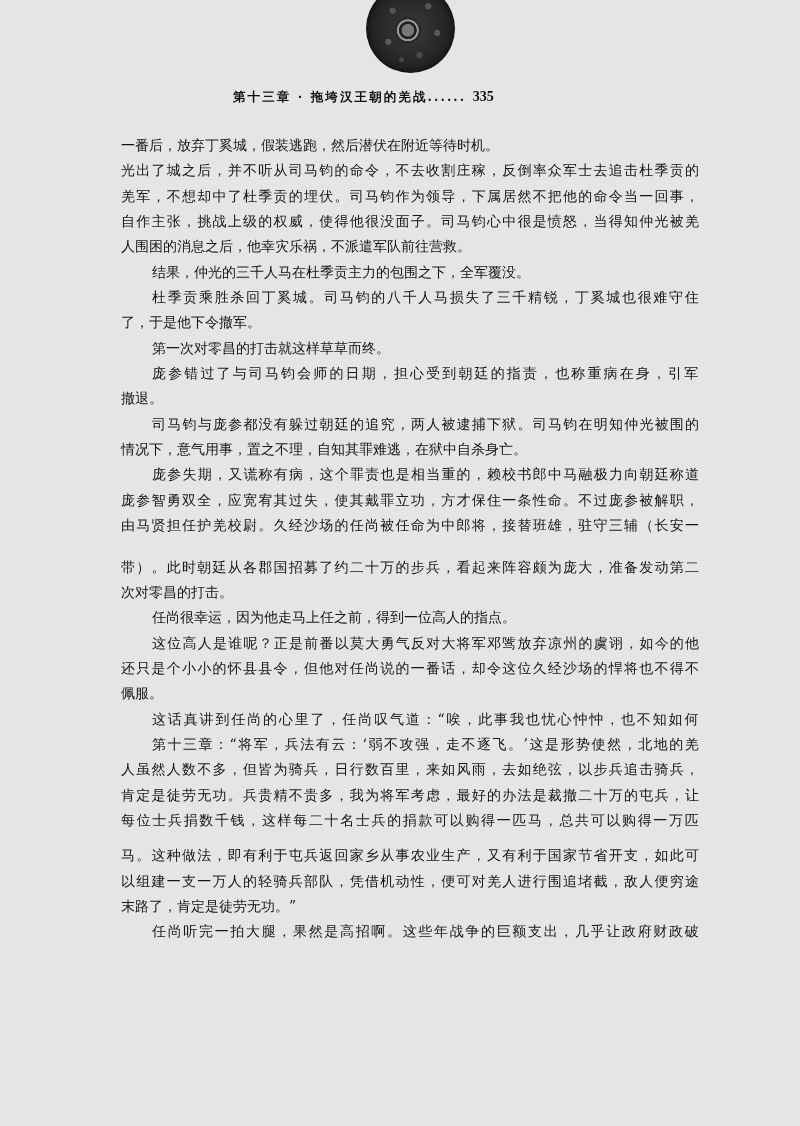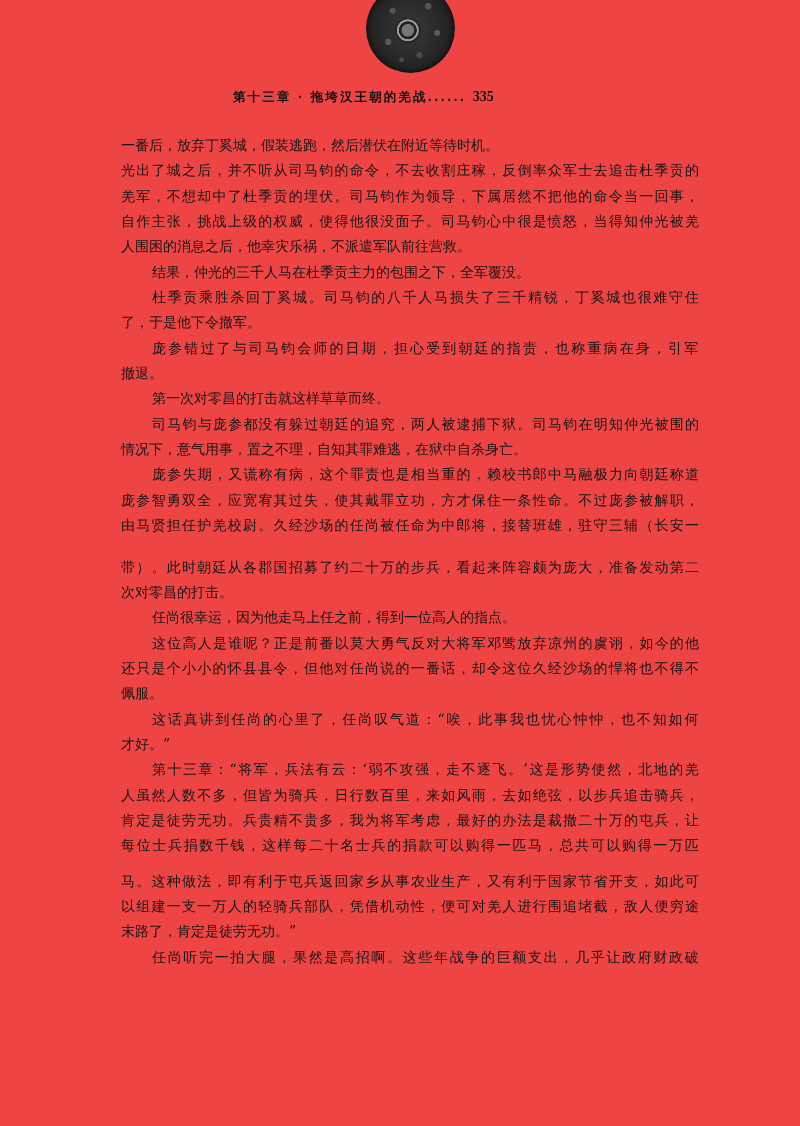--- a/index.html
+++ b/index.html
@@ -12,21 +12,21 @@
     height: 1126px;
     position: relative;
     overflow: hidden;
     font-family: "DejaVu Sans", "Liberation Sans", sans-serif;
     color: #1a1a1a;
   }
   .page {
     position: absolute;
     left: 0; top: 0;
     width: 800px; height: 1126px;
-    background: #ef4444;
+    background: #e5e5e5;
   }
   .medallion {
     position: absolute;
     left: 366px;
     top: -16px;
     width: 89px;
     height: 89px;
     border-radius: 50%;
     background:
       radial-gradient(circle at 47% 52%, #777 0 9%, #222 10% 13%, #9a9a9a 14% 16%, #2a2a2a 17% 20%, transparent 21%),
@@ -102,25 +102,25 @@
         <span class="line last">人围困的消息之后，他幸灾乐祸，不派遣军队前往营救。</span>
       </div>
       <div>
         <span class="line indent last">结果，仲光的三千人马在杜季贡主力的包围之下，全军覆没。</span>
       </div>
       <div>
         <span class="line indent" style="letter-spacing: 0.341px; display: block;">杜季贡乘胜杀回丁奚城。司马钧的八千人马损失了三千精锐，丁奚城也很难守住</span>
         <span class="line last">了，于是他下令撤军。</span>
       </div>
       <div>
+        <span class="line indent last">第一次对零昌的打击就这样草草而终。</span>
+      </div>
+      <div>
         <span class="line indent" style="letter-spacing: 0.815px; display: block;">庞参错过了与司马钧会师的日期，担心受到朝廷的指责，也称重病在身，引军</span>
         <span class="line last">撤退。</span>
-      </div>
-      <div>
-        <span class="line indent last">第一次对零昌的打击就这样草草而终。</span>
       </div>
       <div>
         <span class="line indent" style="letter-spacing: -0.105px; display: block;">司马钧与庞参都没有躲过朝廷的追究，两人被逮捕下狱。司马钧在明知仲光被围的</span>
         <span class="line last">情况下，意气用事，置之不理，自知其罪难逃，在狱中自杀身亡。</span>
       </div>
       <div>
         <span class="line indent" style="letter-spacing: -0.105px; display: block;">庞参失期，又谎称有病，这个罪责也是相当重的，赖校书郎中马融极力向朝廷称道</span>
         <span class="line" style="letter-spacing: -0.089px; display: block;">庞参智勇双全，应宽宥其过失，使其戴罪立功，方才保住一条性命。不过庞参被解职，</span>
         <span class="line" style="letter-spacing: -0.089px; display: block;">由马贤担任护羌校尉。久经沙场的任尚被任命为中郎将，接替班雄，驻守三辅（长安一</span>
         <span class="line" style="letter-spacing: -0.089px; display: block; margin-top: 16px;">带）。此时朝廷从各郡国招募了约二十万的步兵，看起来阵容颇为庞大，准备发动第二</span>
@@ -129,21 +129,20 @@
       <div>
         <span class="line indent last">任尚很幸运，因为他走马上任之前，得到一位高人的指点。</span>
       </div>
       <div>
         <span class="line indent" style="letter-spacing: -0.105px; display: block;">这位高人是谁呢？正是前番以莫大勇气反对大将军邓骘放弃凉州的虞诩，如今的他</span>
         <span class="line" style="letter-spacing: -0.089px; display: block;">还只是个小小的怀县县令，但他对任尚说的一番话，却令这位久经沙场的悍将也不得不</span>
         <span class="line last">佩服。</span>
       </div>
       <div>
         <span class="line indent" style="letter-spacing: 0.561px; display: block;">这话真讲到任尚的心里了，任尚叹气道：“唉，此事我也忧心忡忡，也不知如何</span>
-        <span class="line last">才好。”</span>
       </div>
       <div>
         <span class="line indent" style="letter-spacing: 0.26px; display: block;">第十三章：“将军，兵法有云：‘弱不攻强，走不逐飞。’这是形势使然，北地的羌</span>
         <span class="line" style="letter-spacing: -0.089px; display: block;">人虽然人数不多，但皆为骑兵，日行数百里，来如风雨，去如绝弦，以步兵追击骑兵，</span>
         <span class="line" style="letter-spacing: -0.089px; display: block;">肯定是徒劳无功。兵贵精不贵多，我为将军考虑，最好的办法是裁撤二十万的屯兵，让</span>
         <span class="line" style="letter-spacing: 0.334px; display: block;">每位士兵捐数千钱，这样每二十名士兵的捐款可以购得一匹马，总共可以购得一万匹</span>
         <span class="line" style="letter-spacing: -0.089px; display: block; margin-top: 10px;">马。这种做法，即有利于屯兵返回家乡从事农业生产，又有利于国家节省开支，如此可</span>
         <span class="line" style="letter-spacing: -0.089px; display: block;">以组建一支一万人的轻骑兵部队，凭借机动性，便可对羌人进行围追堵截，敌人便穷途</span>
         <span class="line last">末路了，肯定是徒劳无功。”</span>
       </div>

